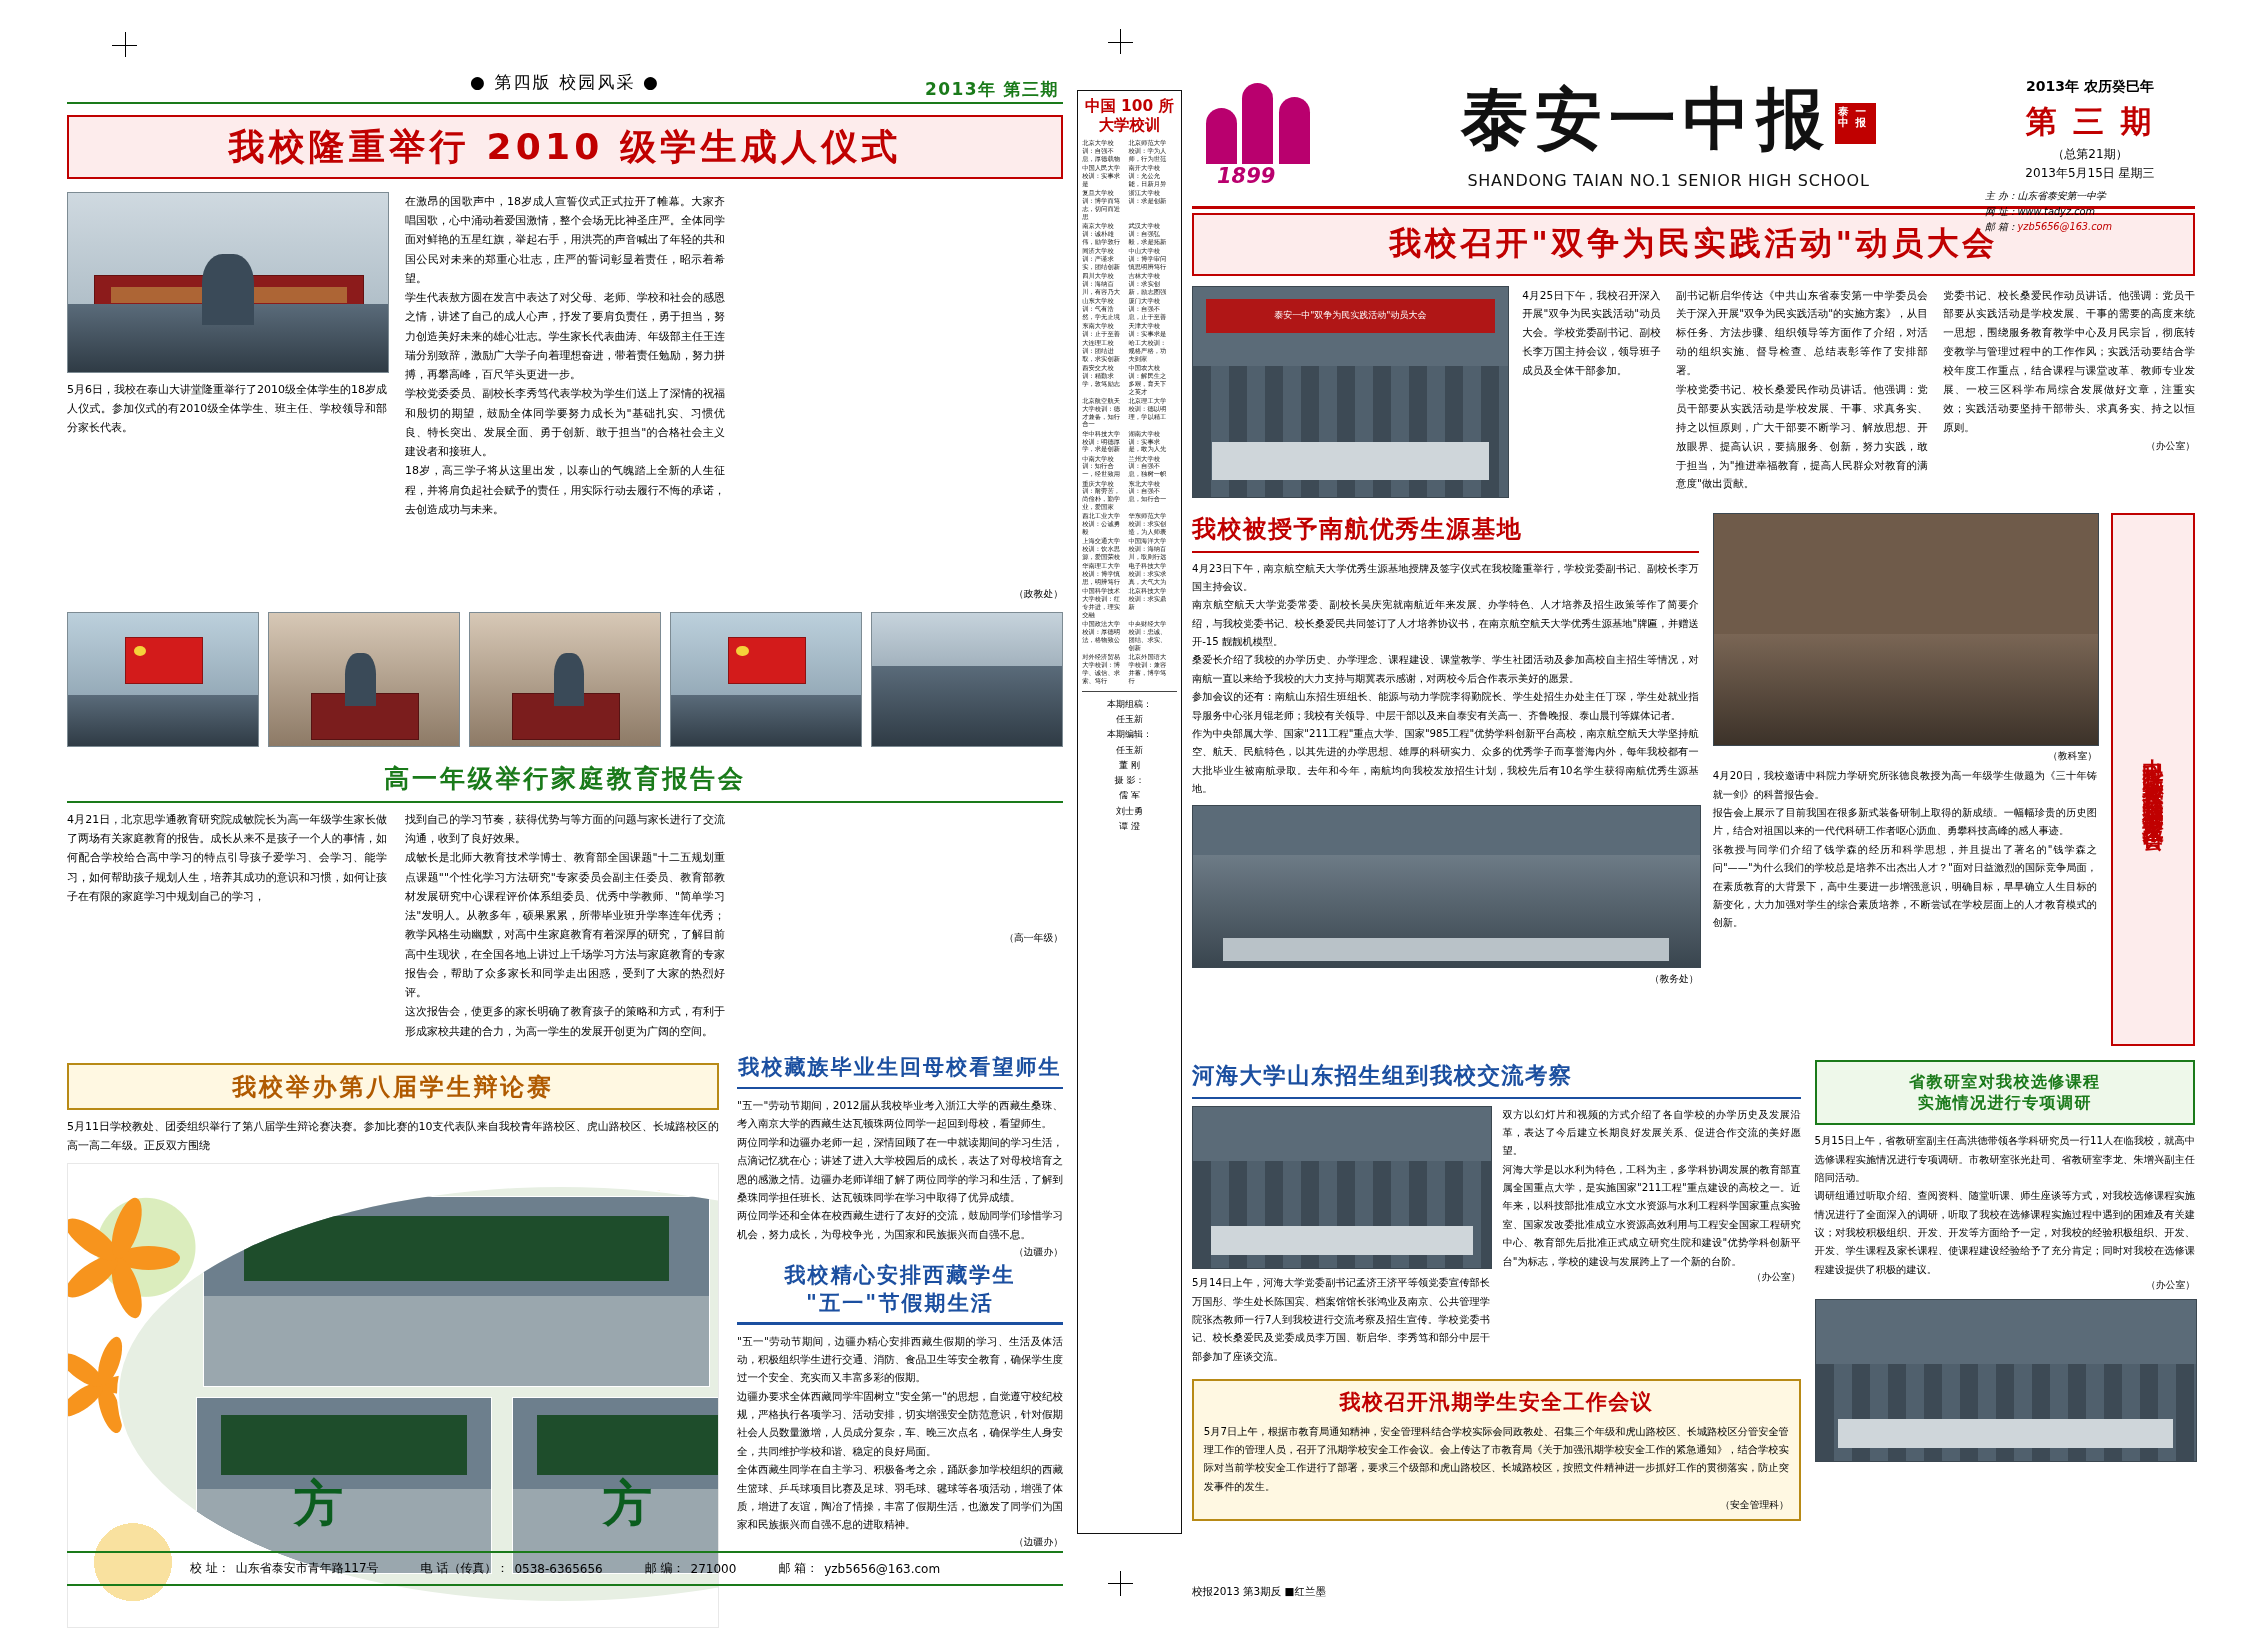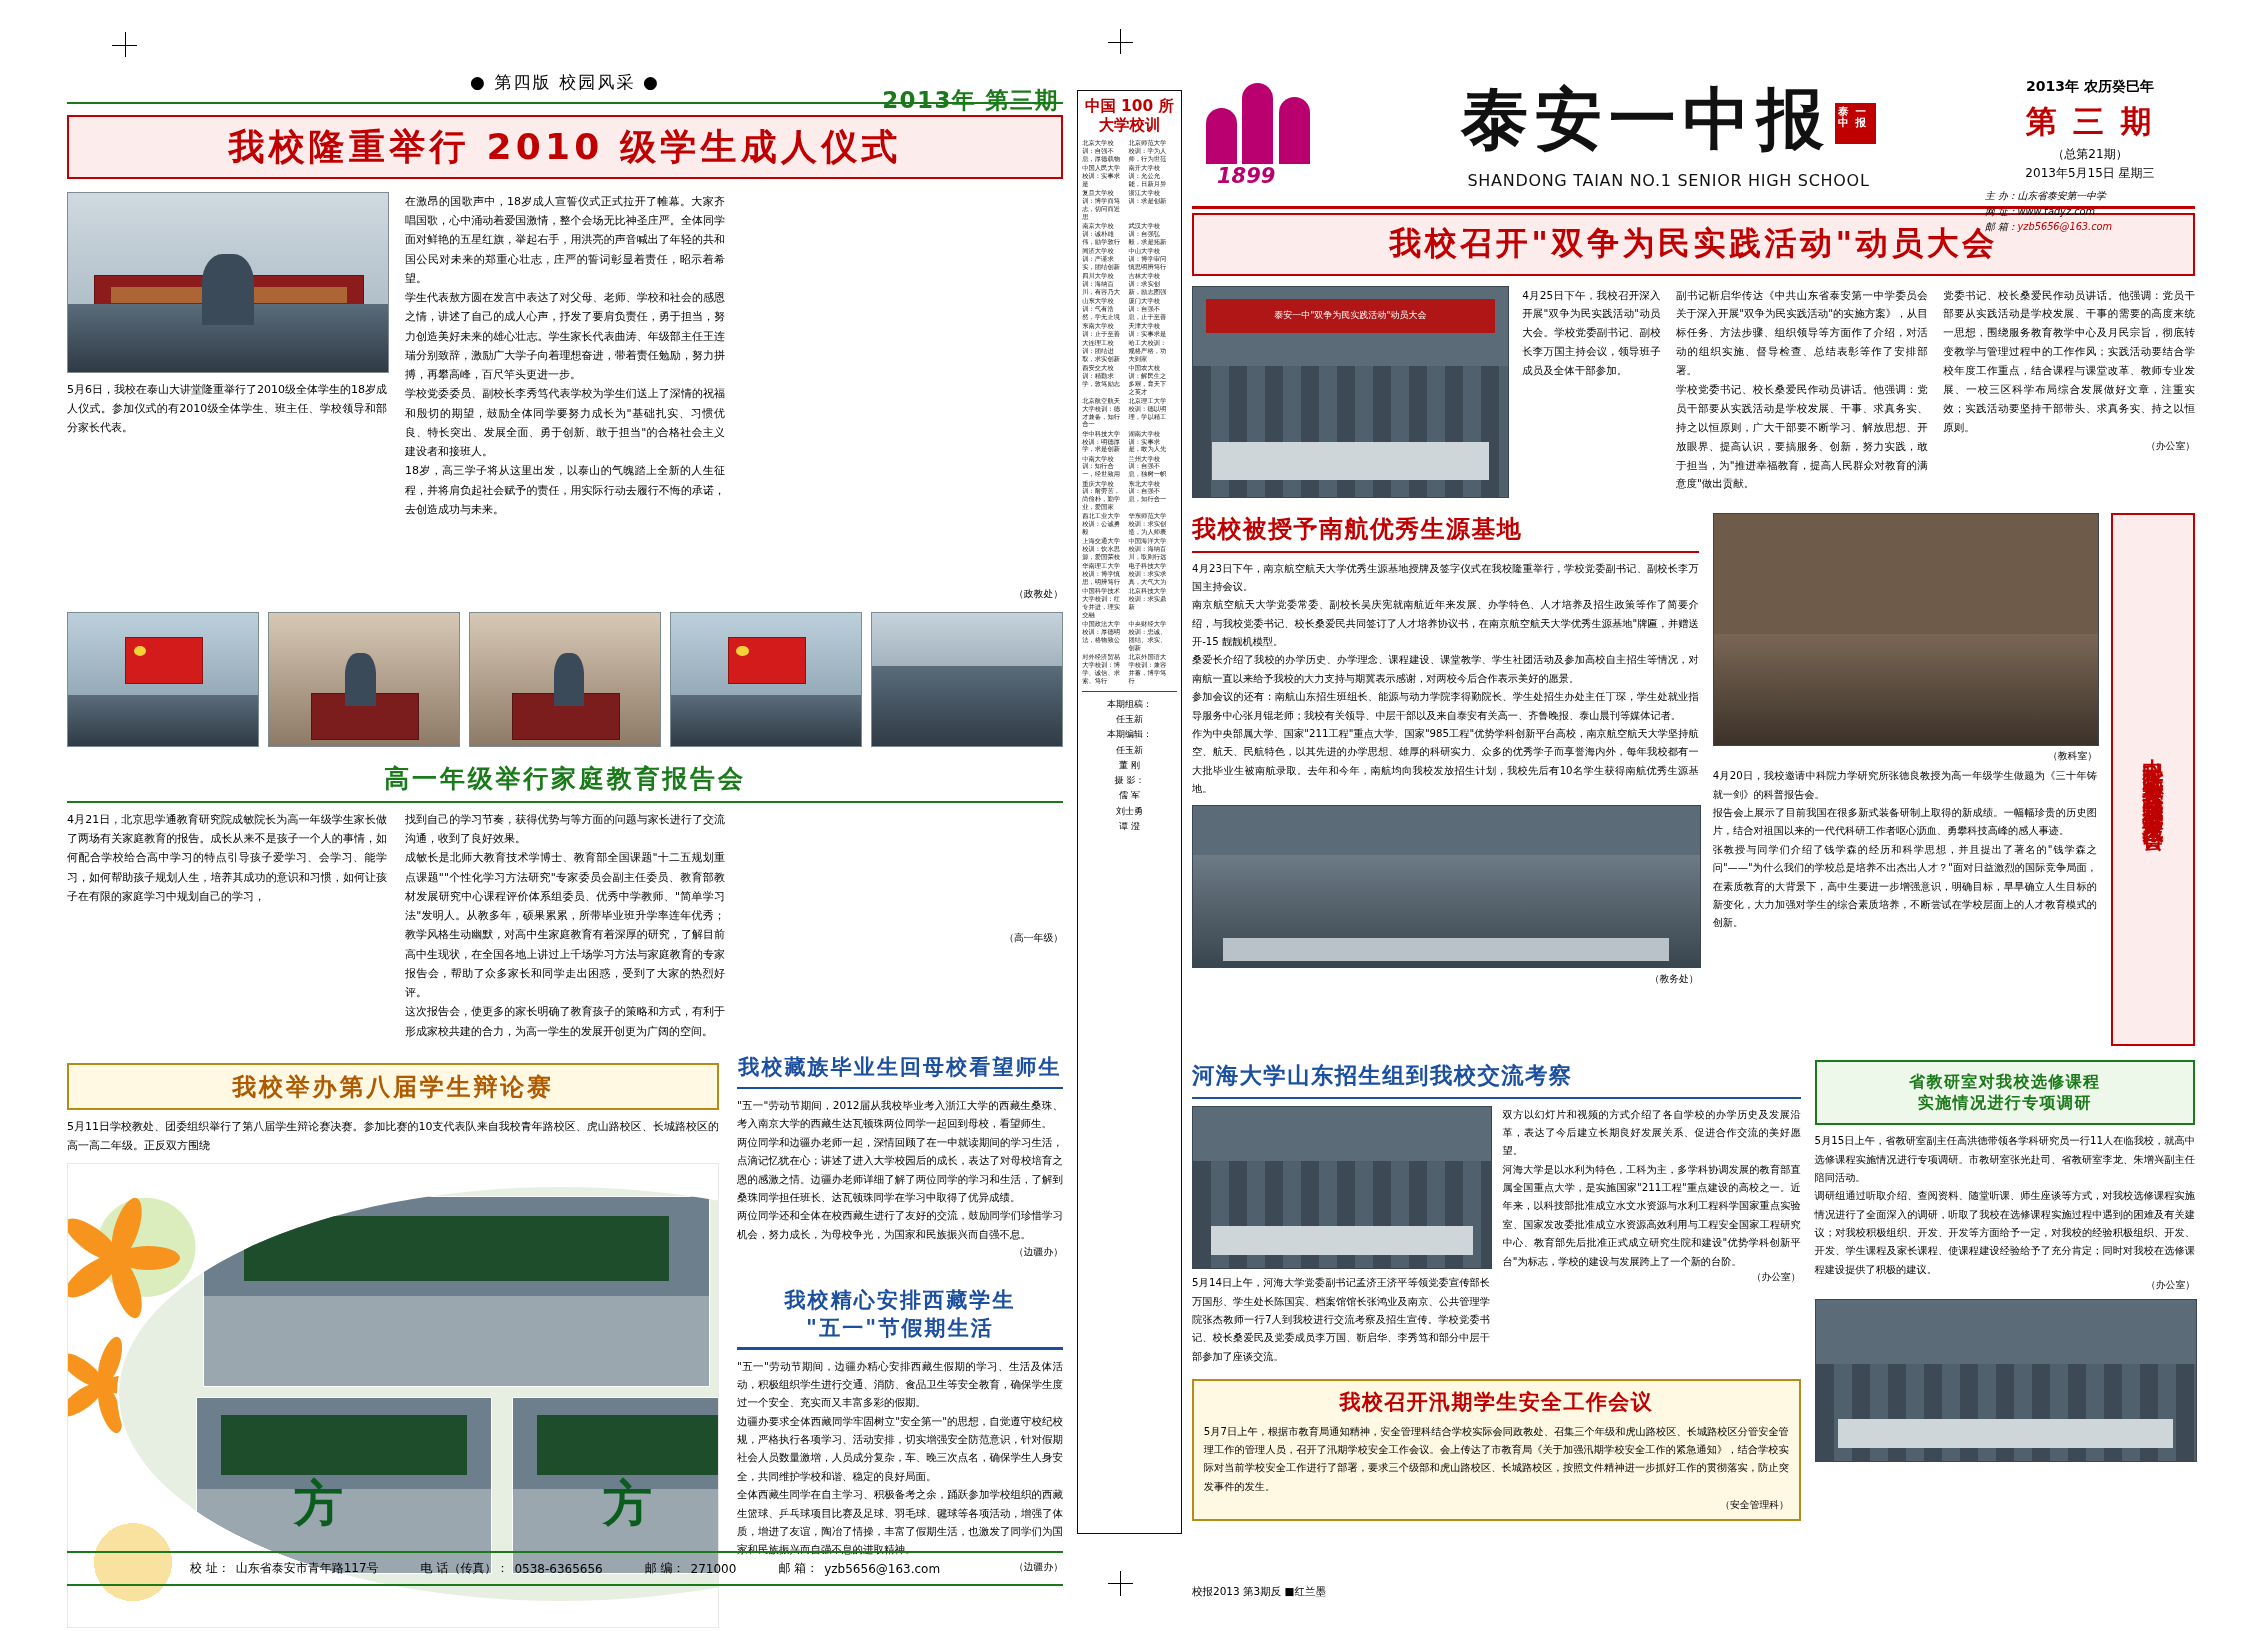--- a/index.html
+++ b/index.html
@@ -11,21 +11,21 @@
 
   
   .crop{position:absolute;background:#000;}
   .crop.h{width:25px;height:1.4px;}
   .crop.v{width:1.4px;height:25px;}
 
   
   .left-page{position:absolute;left:67px;top:70px;width:996px;height:1479px;}
   .lp-head{position:relative;height:32px;border-bottom:2.8px solid #1a7a1a;}
   .lp-head .center{position:absolute;left:50%;transform:translateX(-50%);top:1.4px;font-size:17px;letter-spacing:2.1px;color:#000;}
-  .lp-head .right{position:absolute;right:4.2px;top:15px;font-size:23px;color:#1a7a1a;font-weight:bold;letter-spacing:1.4px;}
+  .lp-head .right{position:absolute;right:4.2px;top:8px;font-size:17px;color:#1a7a1a;font-weight:bold;letter-spacing:1.4px;}
 
   .headline-band{margin-top:11.2px;border:2.1px solid #c00000;background:#fdecec;height:60px;display:flex;align-items:center;justify-content:center;}
   .headline-band h1{margin:0;font-size:36px;color:#c00000;font-weight:bold;letter-spacing:4.2px;}
 
   .body-3col{display:flex;gap:18px;margin-top:12.6px;}
   .body-3col .c{flex:1;font-size:11px;line-height:1.75;}
   .photo{background:#b9c6ce;border:0.7px solid #7d8b93;position:relative;overflow:hidden;}
   .photo .sky{position:absolute;inset:0;}
   .sign{position:absolute;left:8%;top:46%;width:84%;height:22%;background:#8c1b1b;border:1.4px solid #641111;}
   .sign:after{content:"";position:absolute;left:6%;top:28%;width:88%;height:40%;background:#c8a24a;opacity:.55;}
@@ -248,21 +248,21 @@
       </div>
 
       <div style="flex:1;">
         <div class="blue-title">我校藏族毕业生回母校看望师生</div>
         <div class="rule-blue" style="background:#1b4fa0;"></div>
         <div class="just" style="font-size:10.5px;line-height:1.75;white-space:pre-line;">"五一"劳动节期间，2012届从我校毕业考入浙江大学的西藏生桑珠、考入南京大学的西藏生达瓦顿珠两位同学一起回到母校，看望师生。
 两位同学和边疆办老师一起，深情回顾了在一中就读期间的学习生活，点滴记忆犹在心；讲述了进入大学校园后的成长，表达了对母校培育之恩的感激之情。边疆办老师详细了解了两位同学的学习和生活，了解到桑珠同学担任班长、达瓦顿珠同学在学习中取得了优异成绩。
 两位同学还和全体在校西藏生进行了友好的交流，鼓励同学们珍惜学习机会，努力成长，为母校争光，为国家和民族振兴而自强不息。</div>
         <div class="sig" style="margin-top:2.8px;">（边疆办）</div>
 
-        <div class="blue-title" style="margin-top:27px;white-space:pre-line;">我校精心安排西藏学生
+        <div class="blue-title" style="margin-top:2px;white-space:pre-line;">我校精心安排西藏学生
 "五一"节假期生活</div>
         <div class="rule-blue" style="background:#1b4fa0;"></div>
         <div class="just" style="font-size:10.5px;line-height:1.75;white-space:pre-line;">"五一"劳动节期间，边疆办精心安排西藏生假期的学习、生活及体活动，积极组织学生进行交通、消防、食品卫生等安全教育，确保学生度过一个安全、充实而又丰富多彩的假期。
 边疆办要求全体西藏同学牢固树立"安全第一"的思想，自觉遵守校纪校规，严格执行各项学习、活动安排，切实增强安全防范意识，针对假期社会人员数量激增，人员成分复杂，车、晚三次点名，确保学生人身安全，共同维护学校和谐、稳定的良好局面。
 全体西藏生同学在自主学习、积极备考之余，踊跃参加学校组织的西藏生篮球、乒乓球项目比赛及足球、羽毛球、毽球等各项活动，增强了体质，增进了友谊，陶冶了情操，丰富了假期生活，也激发了同学们为国家和民族振兴而自强不息的进取精神。</div>
         <div class="sig" style="margin-top:2.8px;">（边疆办）</div>
       </div>
     </div>
   </div>
 

